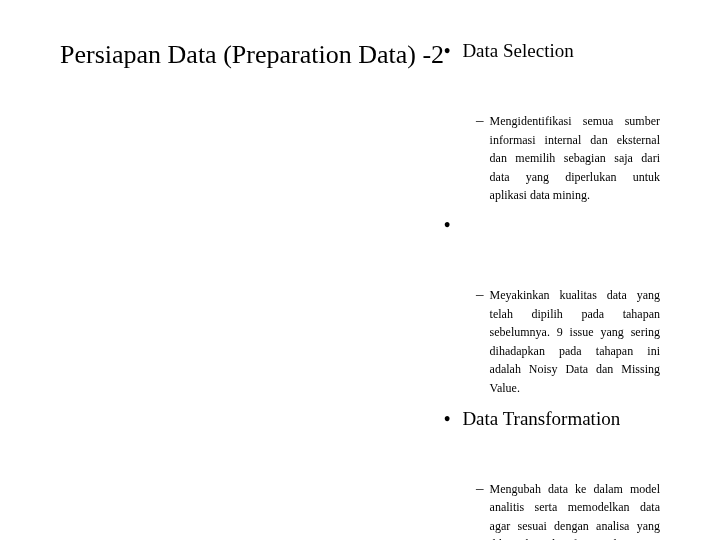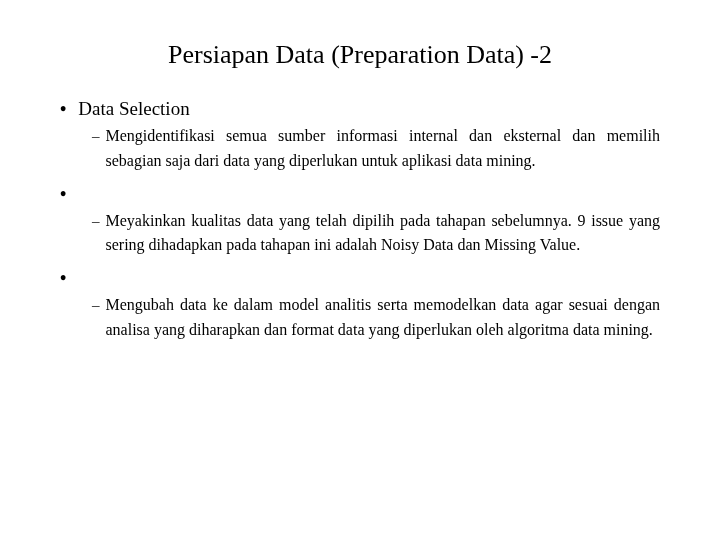--- a/index.html
+++ b/index.html
@@ -15,21 +15,20 @@
       font-family: 'Times New Roman', Times, serif;
       color: #000000;
       overflow: hidden;
     }
 
     .slide {
       width: 720px;
       height: 540px;
       padding: 40px 60px 32px 60px;
       display: flex;
-      flex-direction: column;
     }
 
     .slide-title {
       font-size: 26px;
       font-weight: normal;
       text-align: center;
       margin-bottom: 28px;
       color: #000;
     }
 
@@ -70,23 +69,24 @@
       padding-left: 32px;
       margin-top: 3px;
     }
 
     .sub-dash {
       flex-shrink: 0;
       font-size: 15px;
     }
 
     .sub-text {
-      font-size: 16px;
+      font-size: 12px;
       line-height: 1.55;
       text-align: justify;
+      margin-top: 46px;
     }
   </style>
 </head>
 <body>
 
 <div class="slide">
 
   <div class="slide-title">Persiapan Data (Preparation Data) -2</div>
 
   <div class="content">
@@ -108,20 +108,21 @@
       </div>
       <div class="sub-item">
         <span class="sub-dash">–</span>
         <span class="sub-text">Meyakinkan kualitas data yang telah dipilih pada tahapan sebelumnya. 9 issue yang sering dihadapkan pada tahapan ini adalah Noisy Data dan Missing Value.</span>
       </div>
     </div>
 
     <div class="bullet-item">
       <div class="bullet-header">
         <span class="bullet-dot">•</span>
+        <span class="bullet-label">Data Transformation</span>
       </div>
       <div class="sub-item">
         <span class="sub-dash">–</span>
         <span class="sub-text">Mengubah data ke dalam model analitis serta memodelkan data agar sesuai dengan analisa yang diharapkan dan format data yang diperlukan oleh algoritma data mining.</span>
       </div>
     </div>
 
   </div>
 </div>
 

